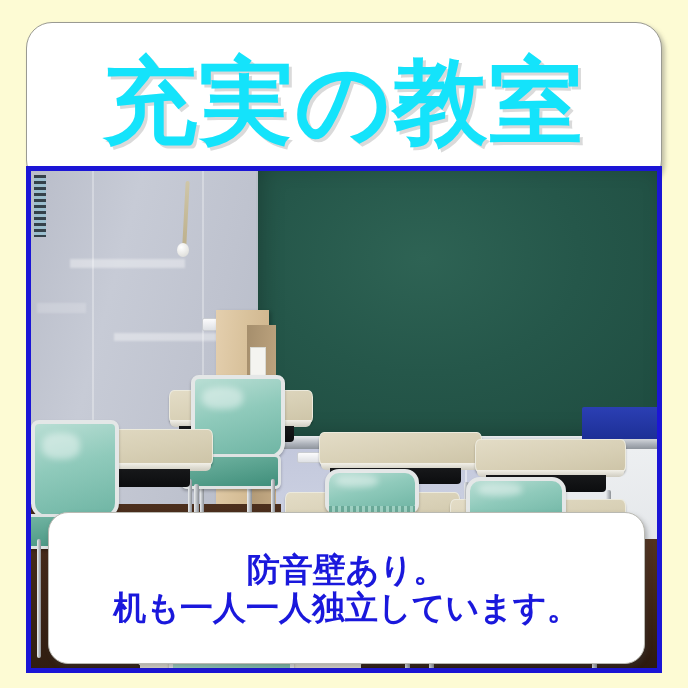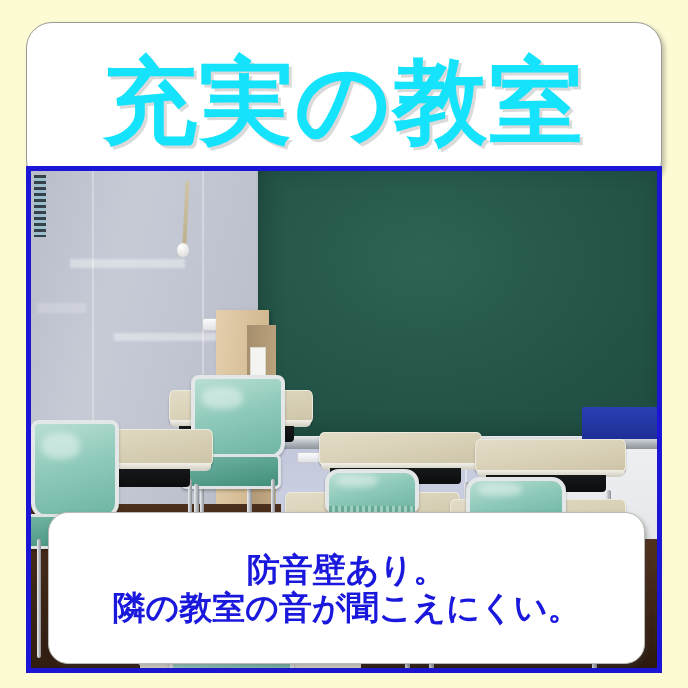--- a/index.html
+++ b/index.html
@@ -379,14 +379,14 @@
     <div class="seatpan" style="left:-1%;top:69%;width:16%;height:7%;"></div>
     <div class="frame-leg" style="left:1%;top:74%;width:4px;height:24%;"></div>
     <div class="frame-leg" style="left:13%;top:74%;width:4px;height:22%;"></div>
 
     <div id="photo-watermark"></div>
   </div>
 </div>
 
 <div id="caption-box">
   <div class="cap-line cap-1">防音壁あり。</div>
-  <div class="cap-line cap-2">隣の教室の音が聞こえにくい。</div>
+  <div class="cap-line cap-2">机も一人一人独立しています。</div>
 </div>
 
 </body></html>

